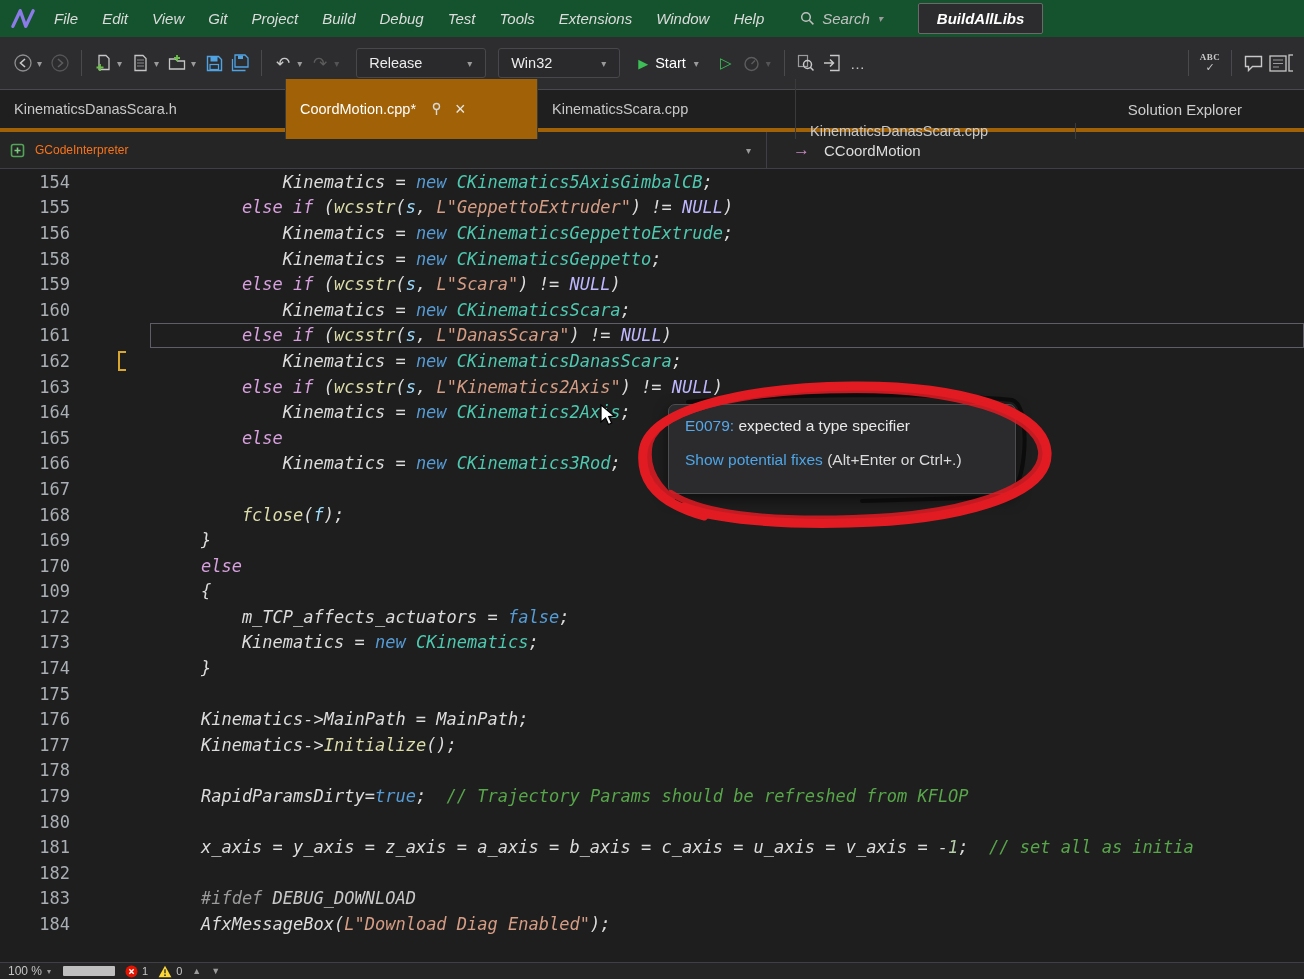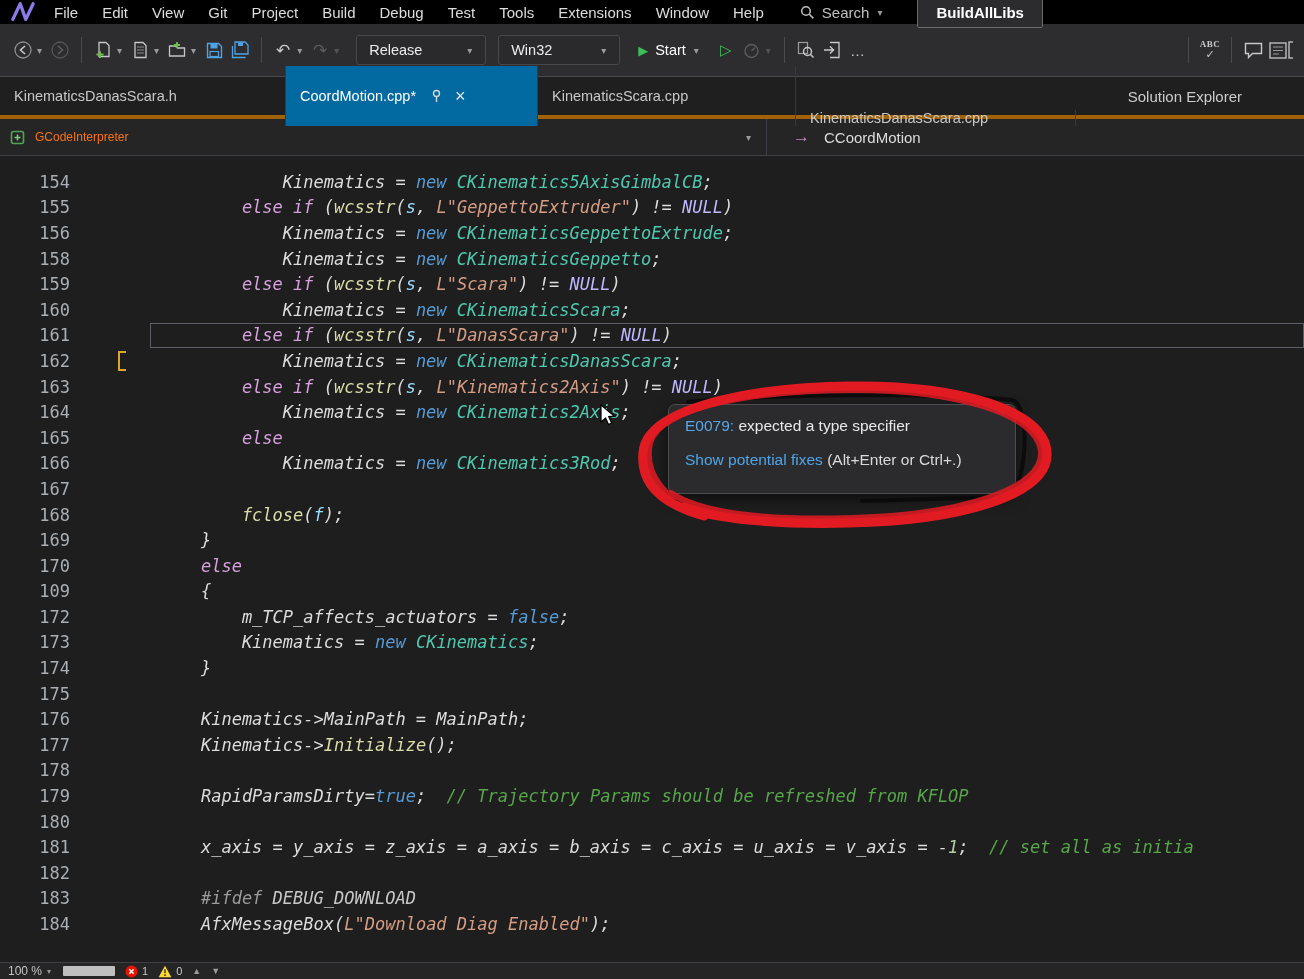--- a/index.html
+++ b/index.html
@@ -1,20 +1,20 @@
 <!DOCTYPE html>
 <html><head>
 <meta charset="utf-8">
 <style>
   * { box-sizing: border-box; margin: 0; padding: 0; }
   body { background:#111; font-family:"Liberation Sans", sans-serif; }
   .page { position:relative; width:1304px; height:979px; background:#1E1E1E; overflow:hidden; }
 
   
-  .menubar { display:flex; align-items:center; height:24px; background:#000000; padding-left:8px; }
+  .menubar { display:flex; align-items:center; height:37px; background:#14532d; padding-left:8px;font-style:italic; }
   .vslogo { width:26px; height:24px; margin:0 6px 0 2px; }
   .menu-item { padding:0 12px; font-size:15px; color:#DCDCDC; height:100%; display:flex; align-items:center; }
   .search { display:flex; align-items:center; gap:7px; margin-left:24px; color:#C0C0C0; font-size:15px; }
   .buildbox { margin-left:30px; border:1px solid #6A6A6A; background:#2C2C2E; color:#FFFFFF; font-weight:bold; font-size:15px; padding:6px 18px; border-radius:2px; }
 
   
   .toolbar { display:flex; align-items:center; height:53px; background:#2D2D30; border-bottom:1px solid #4A4A4E; padding:0 10px; }
   .tbtn { display:inline-flex; align-items:center; justify-content:center; min-width:24px; height:30px; color:#C8C8C8; font-size:17px; margin:0 1px; }
   .tbtn.dis { color:#5C5C5C; }
   .chev { color:#9A9A9A; font-size:10px; margin:0 5px 0 1px; }
@@ -25,21 +25,21 @@
   .play { color:#3DBE57; font-size:13px; }
   .playo { color:#3DBE57; font-size:15px; }
   .abc { display:flex; flex-direction:column; align-items:center; line-height:1; }
   .abc b { font-size:9px; color:#C8C8C8; letter-spacing:0.5px; }
   .abc i { font-style:normal; font-size:11px; color:#C8C8C8; }
   .right-group { margin-left:auto; display:flex; align-items:center;font-family:Liberation Serif, serif; }
 
   
   .tabstrip { display:flex; align-items:center; height:42px; background:#1F1F1F; border-bottom:4px solid #a16207; }
   .tab { display:flex; align-items:center; padding:0 14px; font-size:14.5px; color:#C8C8C8; border-right:1px solid #3A3A3A; white-space:nowrap; }
-  .tab.active { background:#0369a1; color:#FFFFFF; }
+  .tab.active { background:#a16207; color:#FFFFFF; }
   .tab .ticon { margin-left:14px; display:inline-flex; color:#D8D8D8; }
   .tab .tclose { margin-left:12px; font-size:18px; color:#E8E8E8; }
   .tabs-right { margin-left:auto; display:flex; align-items:center; padding-right:62px; font-size:15px; color:#CCCCCC; }
 
   
   .navbar { display:flex; height:37px; background:#252526; border-bottom:1px solid #3F3F46; }
   .nav-left { width:767px; display:flex; align-items:center; border-right:1px solid #3F3F46; padding:0 10px; }
   .nav-left .label { margin-left:10px; color:#f97316; font-size:12px; }
   .nav-left .chev { margin-left:auto; }
   .nav-right { display:flex; align-items:center; padding:0 26px; }

